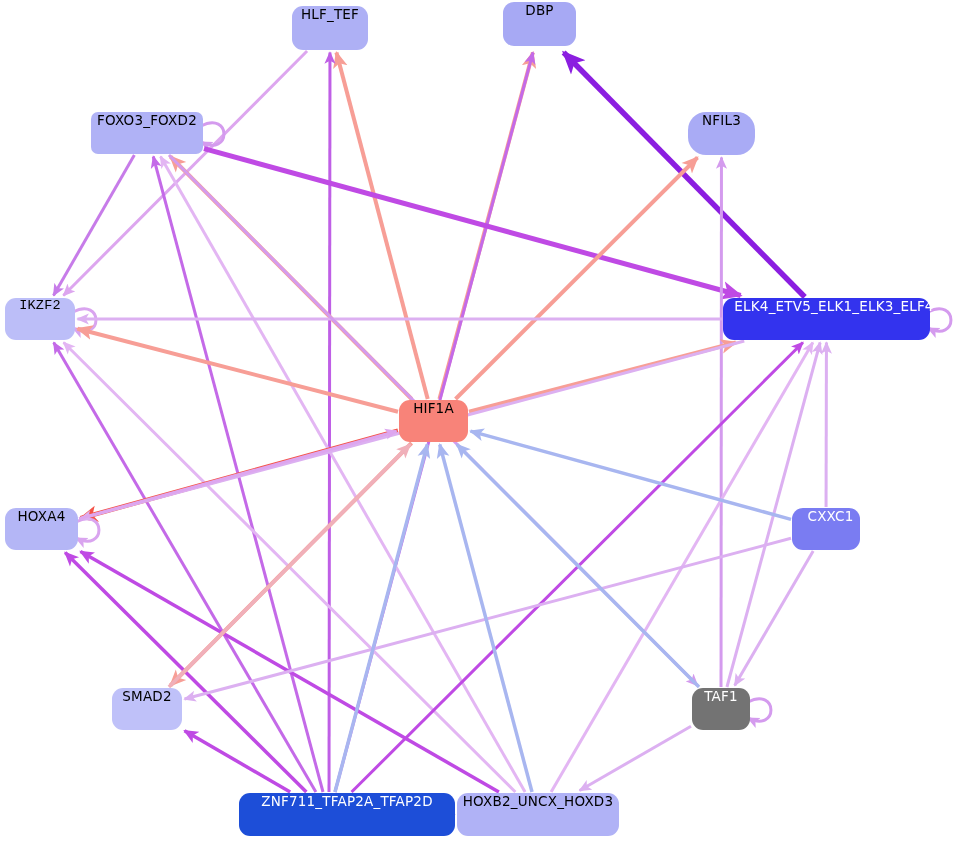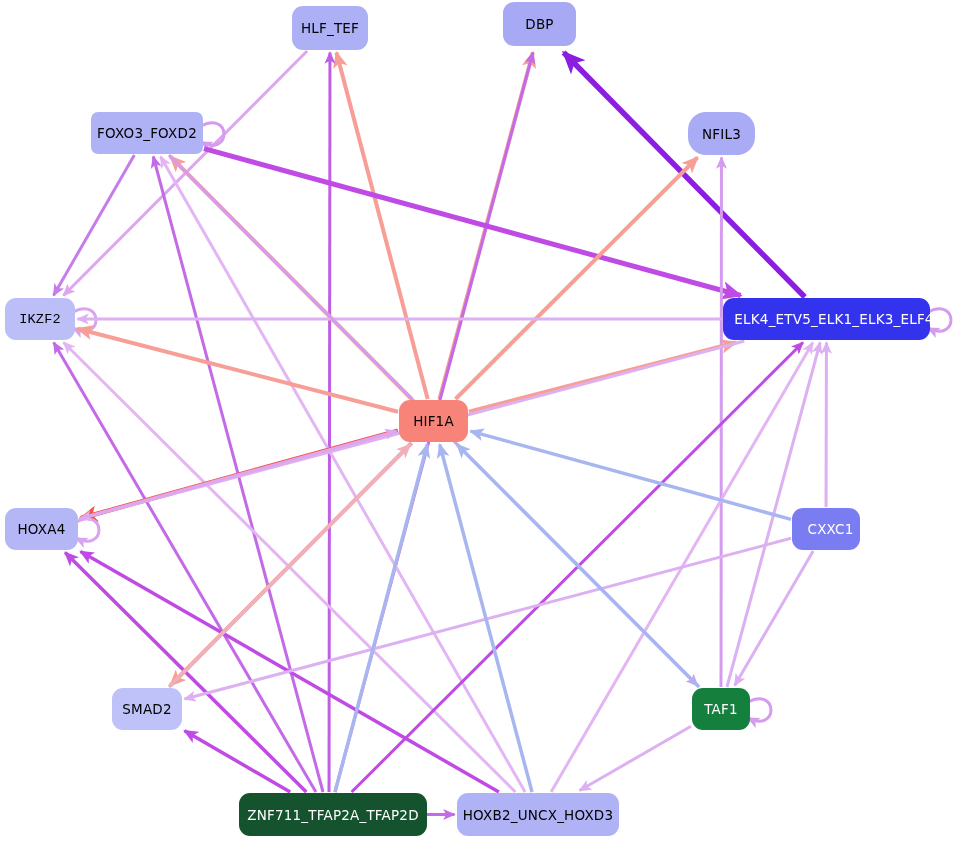--- a/index.html
+++ b/index.html
@@ -1,19 +1,19 @@
 <!DOCTYPE html>
 <html><head>
 <meta charset="utf-8">
 <style>
   html,body{margin:0;padding:0;background:#ffffff;}
   body{font-family:"DejaVu Sans","Liberation Sans",sans-serif;}
   #canvas{position:relative;width:961px;height:844px;background:#ffffff;overflow:hidden;}
   #edges{position:absolute;left:0;top:0;width:961px;height:844px;}
-  .node{position:absolute;display:flex;align-items:center;justify-content:center;
+  .node{position:absolute;display:flex;justify-content:center;
         border-radius:11px;box-sizing:border-box;white-space:nowrap;
         font-size:13.5px;letter-spacing:.2px;}
   .node.dark{color:#ffffff;}
   .node.light{color:#000000;}
 </style>
 </head>
 <body>
 
 <div id="canvas">
   <svg id="edges" viewBox="0 0 961 844" xmlns="http://www.w3.org/2000/svg">
@@ -129,22 +129,22 @@
     </div>
     <div class="node light" style="left: 5px; top: 508px; width: 73px; height: 42px; background: rgb(180, 182, 246); color: rgb(0, 0, 0);">
       <span>HOXA4</span>
     </div>
     <div class="node dark" style="left: 792px; top: 508px; width: 68px; height: 42px; background: rgb(122, 124, 242); color: rgb(255, 255, 255); padding-left: 9px;">
       <span>CXXC1</span>
     </div>
     <div class="node light" style="left: 112px; top: 688px; width: 70px; height: 42px; background: rgb(191, 193, 249); color: rgb(0, 0, 0);">
       <span>SMAD2</span>
     </div>
-    <div class="node dark" style="left: 692px; top: 688px; width: 58px; height: 42px; background: #15803d; color: rgb(255, 255, 255);">
+    <div class="node dark" style="left: 692px; top: 688px; width: 58px; height: 42px; background: #737373; color: rgb(255, 255, 255);">
       <span>TAF1</span>
     </div>
-    <div class="node dark" style="left: 239px; top: 793px; width: 188px; height: 43px; background: #14532d; color: rgb(255, 255, 255);">
+    <div class="node dark" style="left: 239px; top: 793px; width: 216px; height: 43px; background: #1d4ed8; color: rgb(255, 255, 255);">
       <span>ZNF711_TFAP2A_TFAP2D</span>
     </div>
     <div class="node light" style="left: 457px; top: 793px; width: 162px; height: 43px; background: rgb(176, 178, 246); color: rgb(0, 0, 0);">
       <span>HOXB2_UNCX_HOXD3</span>
     </div>
   </div>
 
 </body></html>

